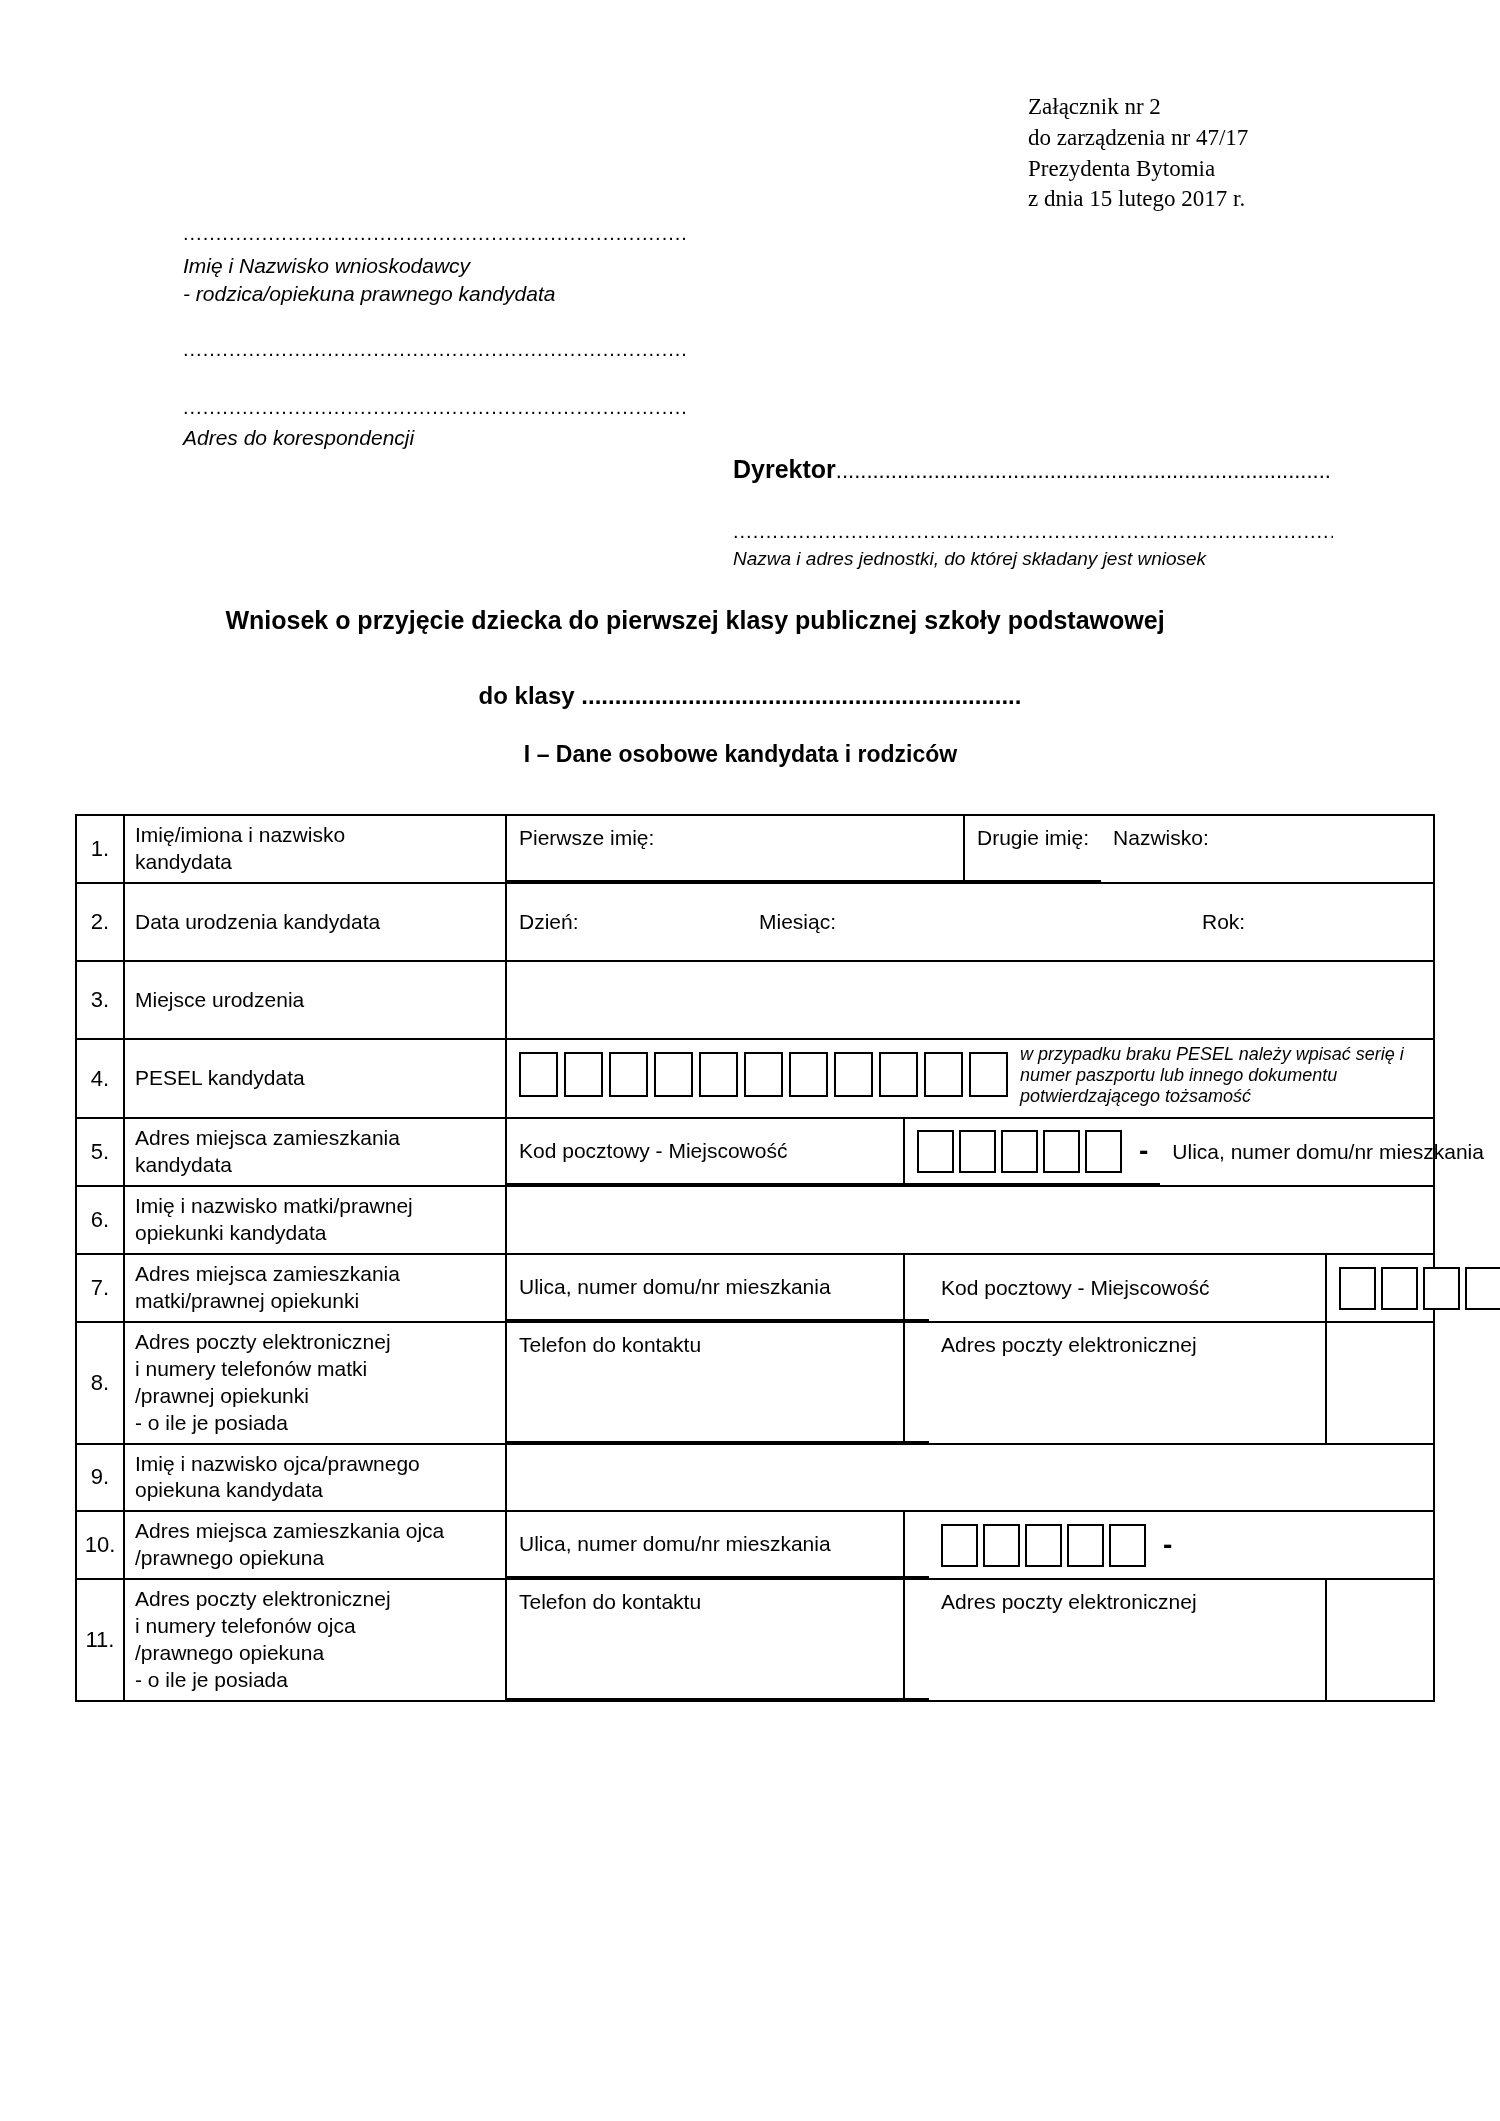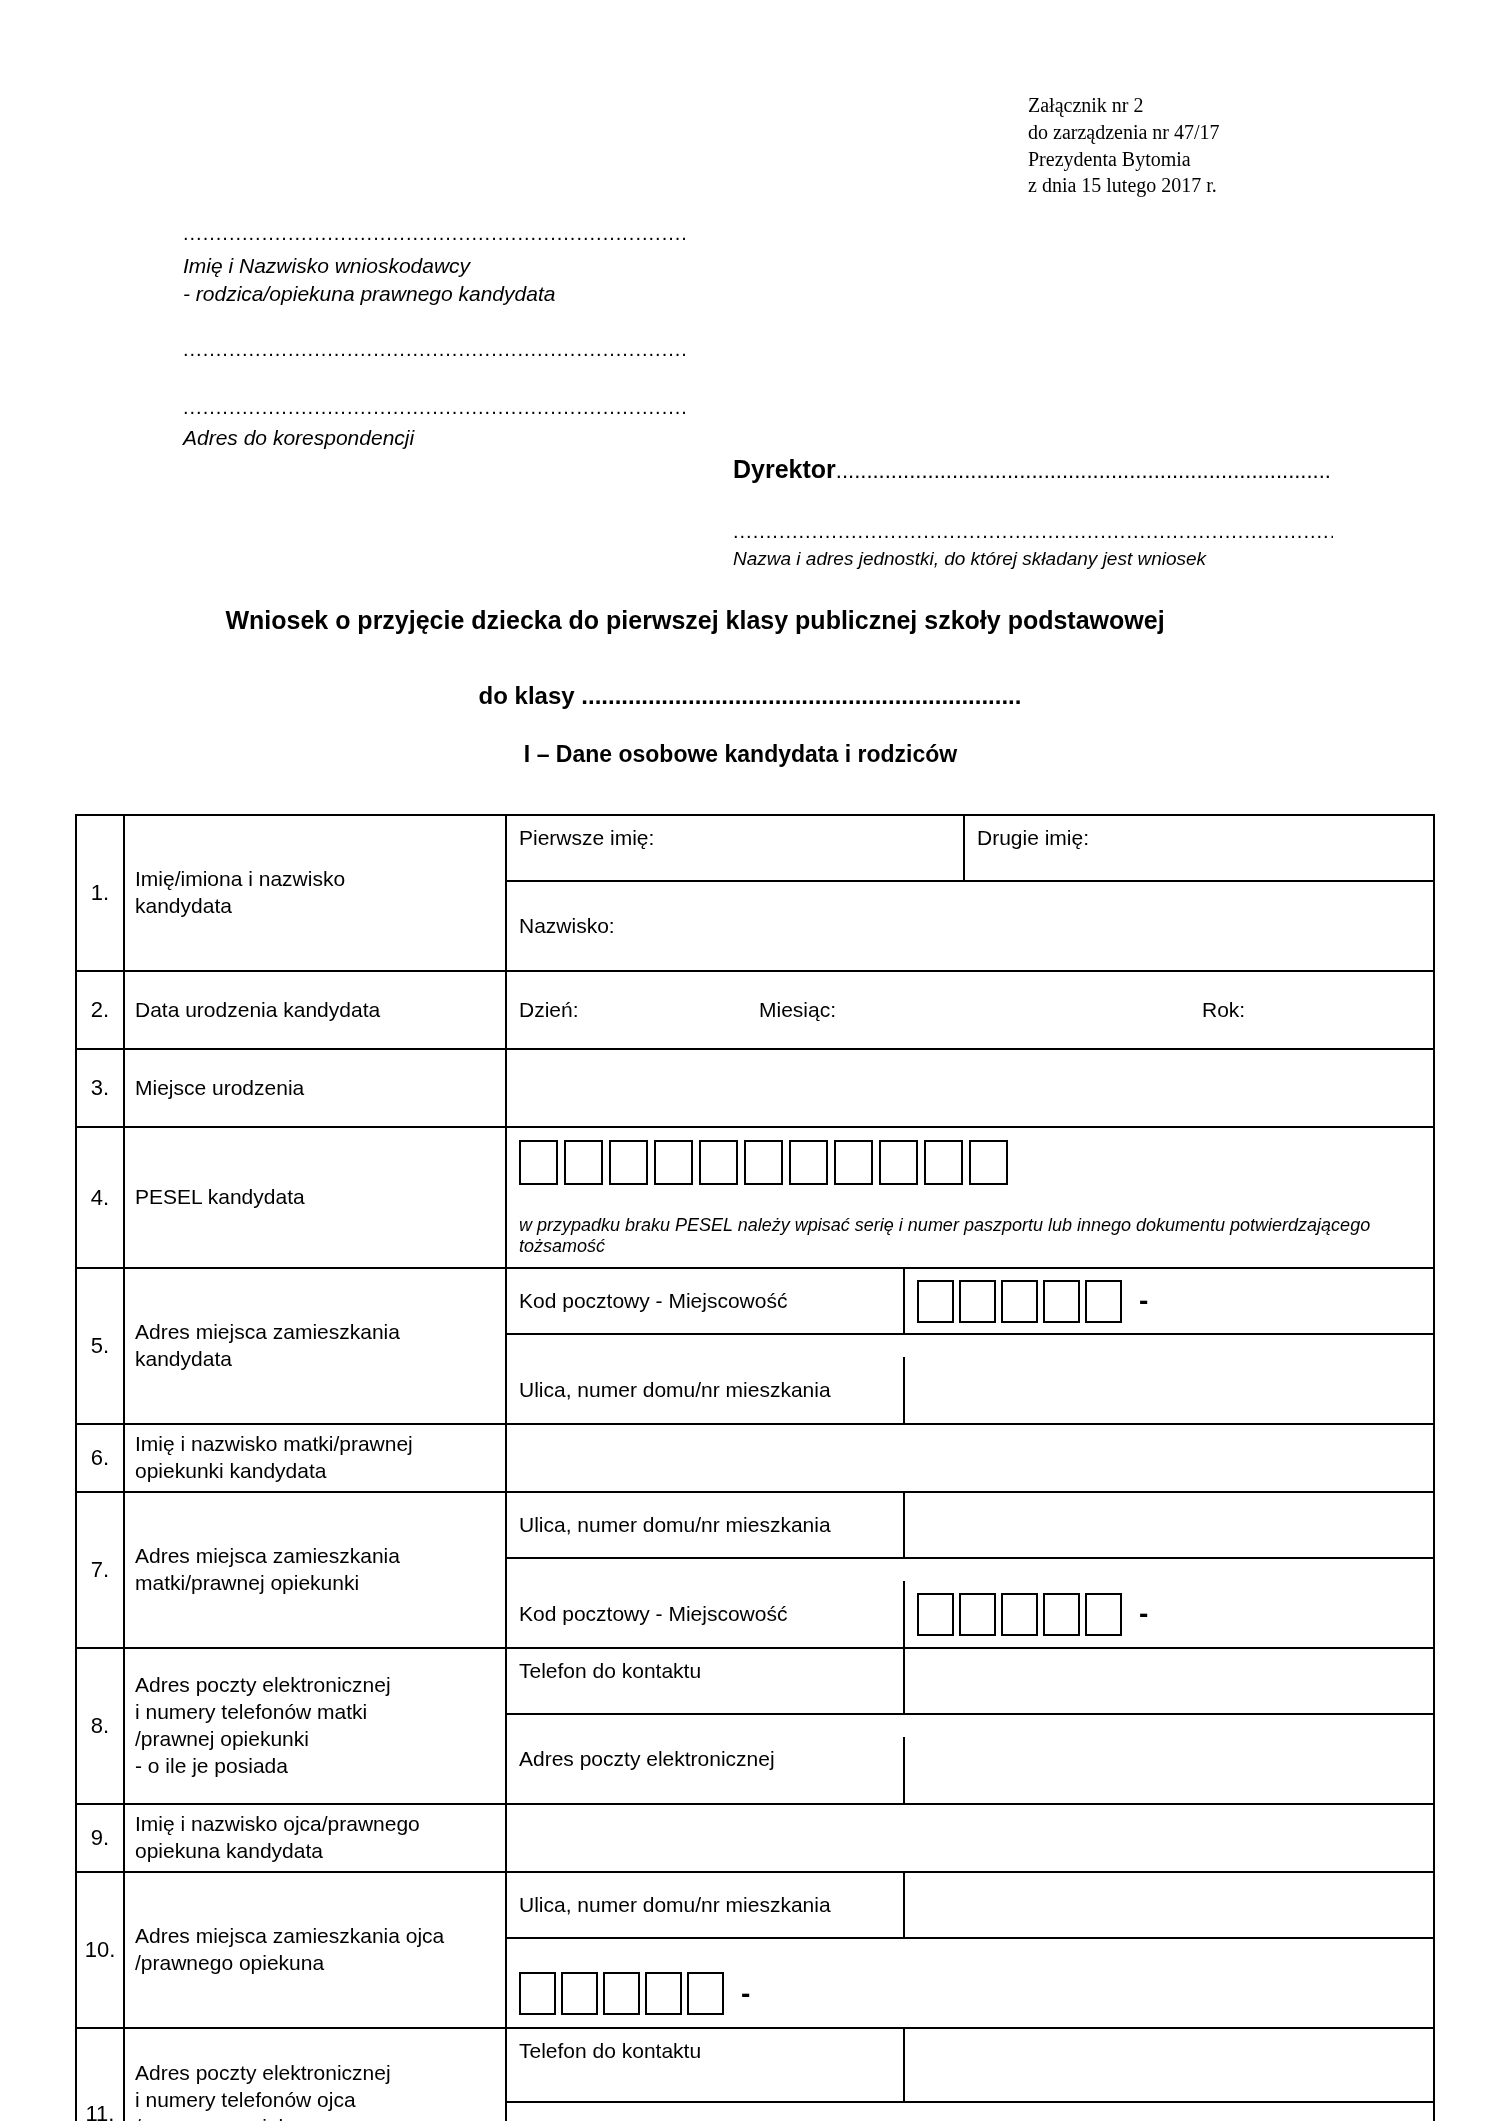--- a/index.html
+++ b/index.html
@@ -3,38 +3,38 @@
 <meta charset="utf-8">
 <style>
   * { margin:0; padding:0; box-sizing:border-box; }
   html,body { background:#ffffff; }
   .page {
     position:relative; width:1500px; height:2121px; background:#ffffff;
     color:#000; font-family:"Liberation Sans", sans-serif; overflow:hidden;
   }
   .abs { position:absolute; }
   .serif { font-family:"Liberation Serif", serif; }
-  .hdr-block { font-size:20px; line-height:1.34; }
+  .hdr-block { font-size:23px; line-height:1.34; }
   .dotline { overflow:hidden; white-space:nowrap; font-size:20px; letter-spacing:1px; }
   .ital { font-style:italic; }
   .app-label { font-size:21px; line-height:1.3; }
   .director-line { width:600px; overflow:hidden; white-space:nowrap; font-size:22px; }
   .director-line .dir-b { font-weight:bold; font-size:25px; }
   .dir-caption { font-size:19px; }
   .title-main { left:0; width:1390px; text-align:center; font-weight:bold; font-size:25px; }
   .title-class { left:0; width:1500px; text-align:center; font-weight:bold; font-size:24px; }
   .title-section { left:0; width:1481px; text-align:center; font-weight:bold; font-size:23px; }
   .fill-note { font-size:19px; }
 
   .form-table { position:absolute; left:75px; top:814px; width:1360px; border:2px solid #000; background:#fff; }
   .trow { display:flex; align-items:stretch; }
   .trow:not(:last-child) { border-bottom:2px solid #000; }
   .cell-num { flex:0 0 48px; border-right:2px solid #000; display:flex; align-items:center; justify-content:center; font-size:22px; }
   .cell-label { flex:0 0 382px; border-right:2px solid #000; display:flex; align-items:center; padding:6px 10px; font-size:21px; line-height:1.28; white-space:pre-line; }
-  .cell-content { flex:1; display:flex; flex-direction:column;gap:22px; }
+  .cell-content { flex:1; display:flex; flex-direction:row; }
   .subrow { display:flex; align-items:stretch; }
   .subrow:not(:last-child) { border-bottom:2px solid #000; }
   .subcell { display:flex; align-items:center; padding:6px 12px; font-size:21px; line-height:1.25; }
   .subcell.top { align-items:flex-start; padding-top:9px; }
   .w400 { flex:0 0 398px; }
   .w460 { flex:0 0 458px; }
   .br { border-right:2px solid #000; }
   .grow { flex:1; }
   .h62 { min-height:62px; } .h66 { min-height:66px; } .h74 { min-height:74px; } .h76 { min-height:76px; }
   .date-row { position:relative; flex:1; }

